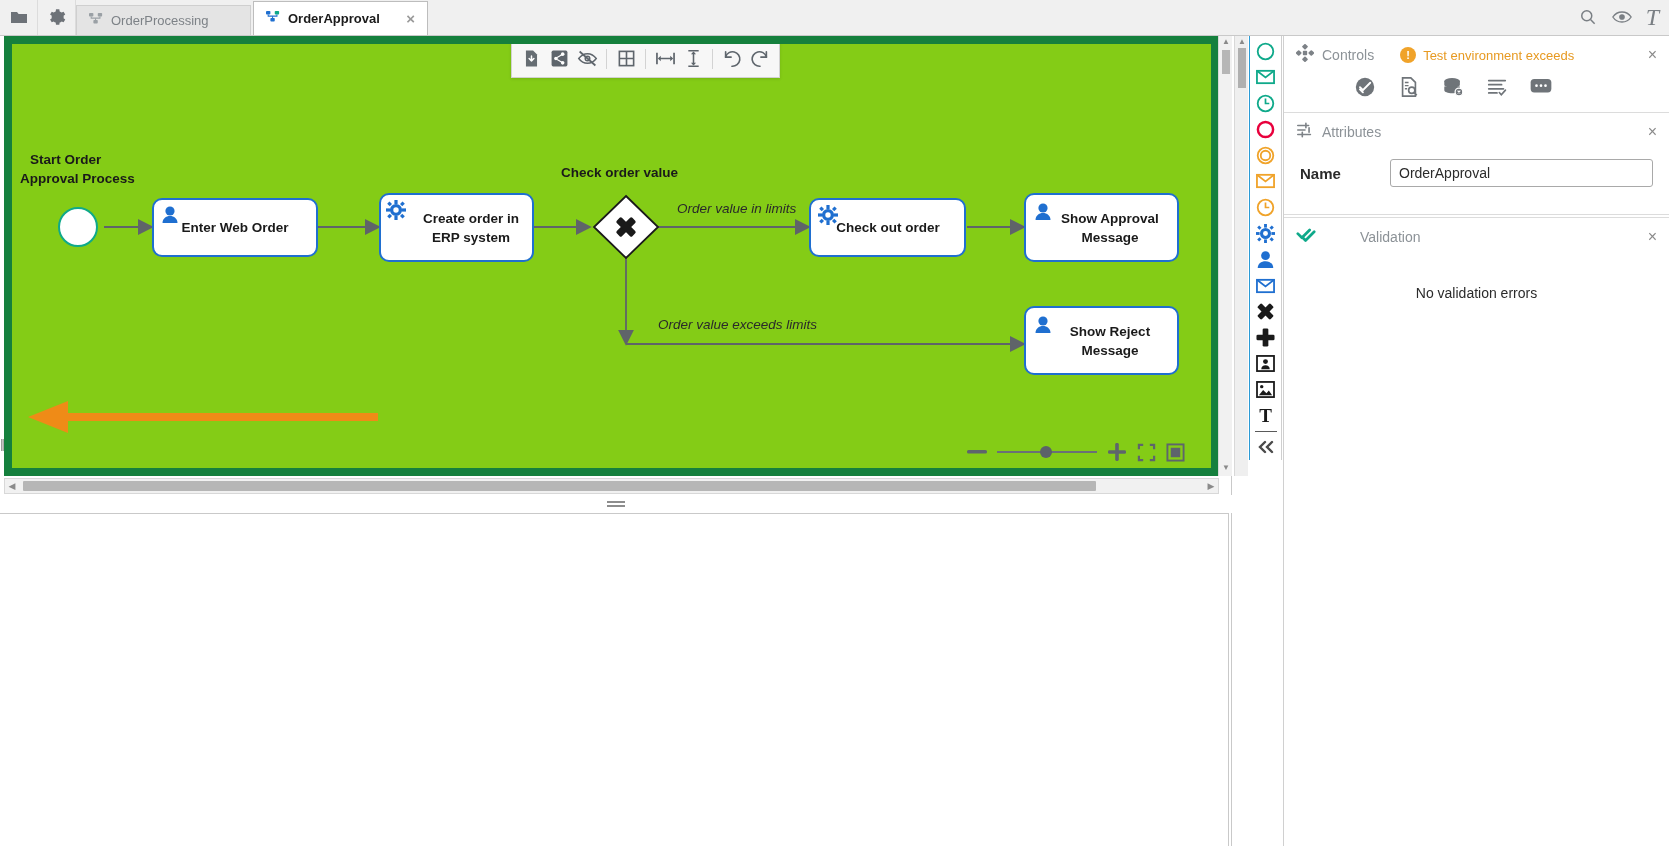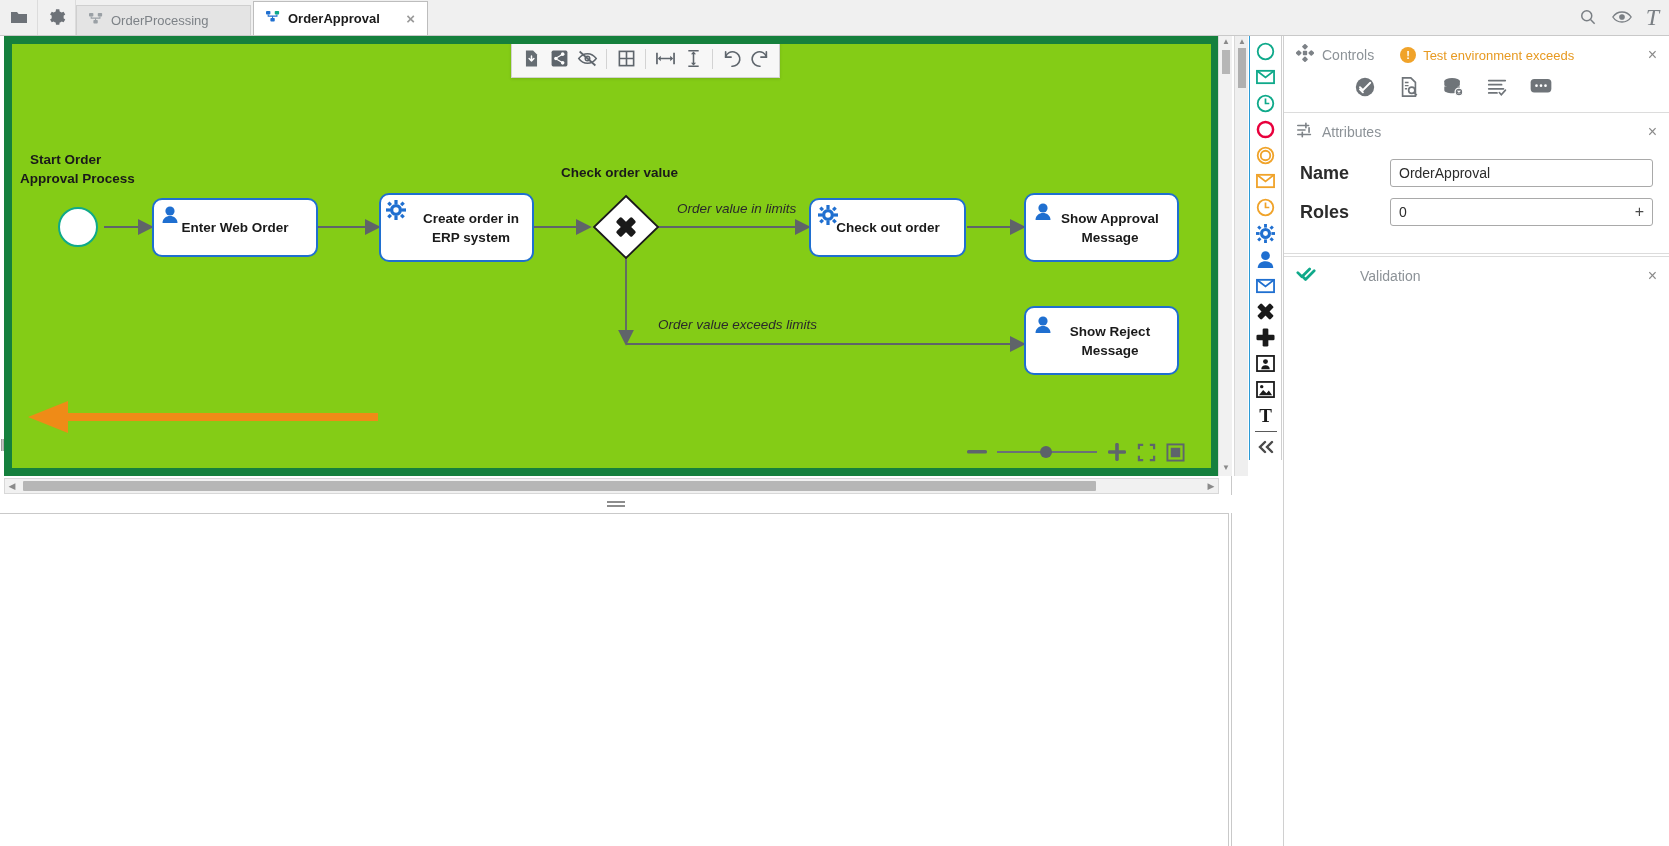--- a/index.html
+++ b/index.html
@@ -136,21 +136,21 @@
   .rp-warn { display:flex; align-items:center; gap:7px; font-size:13px; color:#e79a22; margin-left:18px; }
   .warn-badge {
     width:16px; height:16px; border-radius:50%; background:#f0a32a; color:#ffffff;
     font-size:11px; font-weight:bold; display:flex; align-items:center; justify-content:center;
   }
   .controls-icons { display:flex; align-items:center; gap:22px; padding:2px 0 14px 70px; }
   .controls-icons .ci { color:#6f7479; display:flex; align-items:center; justify-content:center; }
 
   .attr-body { padding:8px 16px 16px 16px; }
   .attr-row { display:flex; align-items:center; margin-bottom:11px; }
-  .attr-label { width:90px; font-size:18px; font-weight:bold; color:#2b2b2b; }
+  .attr-label { width:90px; font-size:15px; font-weight:bold; color:#2b2b2b; }
   .attr-field {
     flex:1; height:28px; border:1px solid #a9a9a9; border-radius:3px; background:#ffffff;
     display:flex; align-items:center; padding:0 8px; font-size:14px; color:#2b2b2b;
   }
   .attr-field .plus { margin-left:auto; color:#4a4a4a; font-size:16px; }
 
   .valid-body { padding:30px 0 40px 0; text-align:center; font-size:14px; color:#2b2b2b; }
 
   
   .dg-label { font-family:"Liberation Sans", sans-serif; font-size:13.5px; font-weight:bold; fill:#1a1a1a; }
@@ -630,37 +630,31 @@
         <span class="rp-title">Attributes</span>
         <span class="rp-close">×</span>
       </div>
       <div class="attr-body">
         <div class="attr-row">
           <span class="attr-label">Name</span>
           <span class="attr-field">
             <span>OrderApproval</span>
           </span>
         </div>
-        <div class="attr-row">
-          <span class="attr-label">Roles</span>
-          <span class="attr-field">
-            <span>0</span>
-            <span class="plus">+</span>
-          </span>
-        </div>
       </div>
     </div>
 
     <div class="rp-section" style="border-bottom:none;">
       <div class="rp-head" style="border-top:1px solid #dcdcdc; margin-top:2px;gap:44px;">
         <span>
           <svg width="20" height="18" viewBox="0 0 22 18" fill="none" stroke="#0fa98a" stroke-width="3" stroke-linecap="round" stroke-linejoin="round">
             <path d="M2 7.5l4.5 4.5L15 3.5"></path>
               <path d="M7 11.5l3.5 3.5L20 5.5"></path>
           </svg>
         </span>
         <span class="rp-title">Validation</span>
         <span class="rp-close">×</span>
       </div>
+      <div class="valid-body">No validation errors</div>
     </div>
   </div>
 
 </div>
 
 </body></html>

